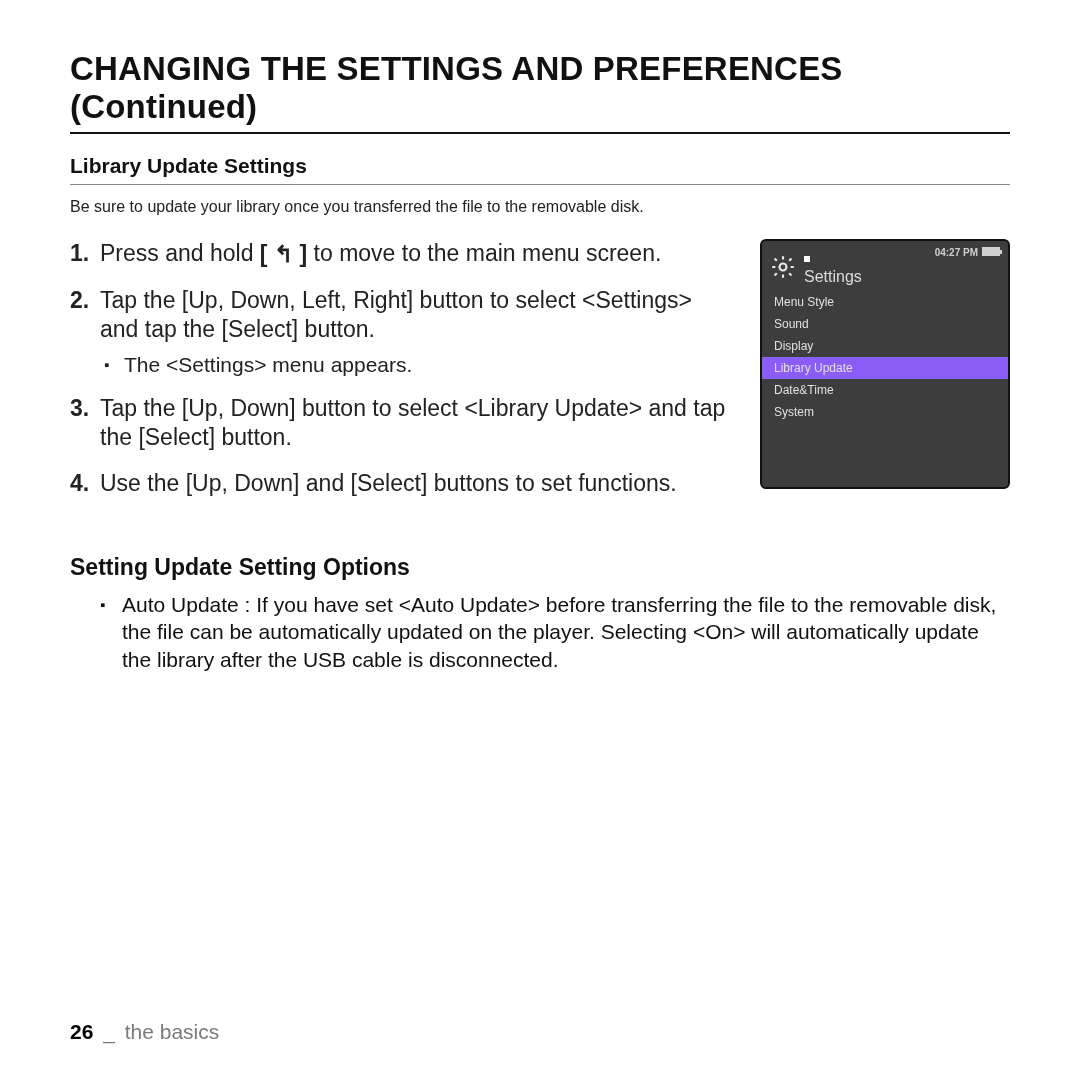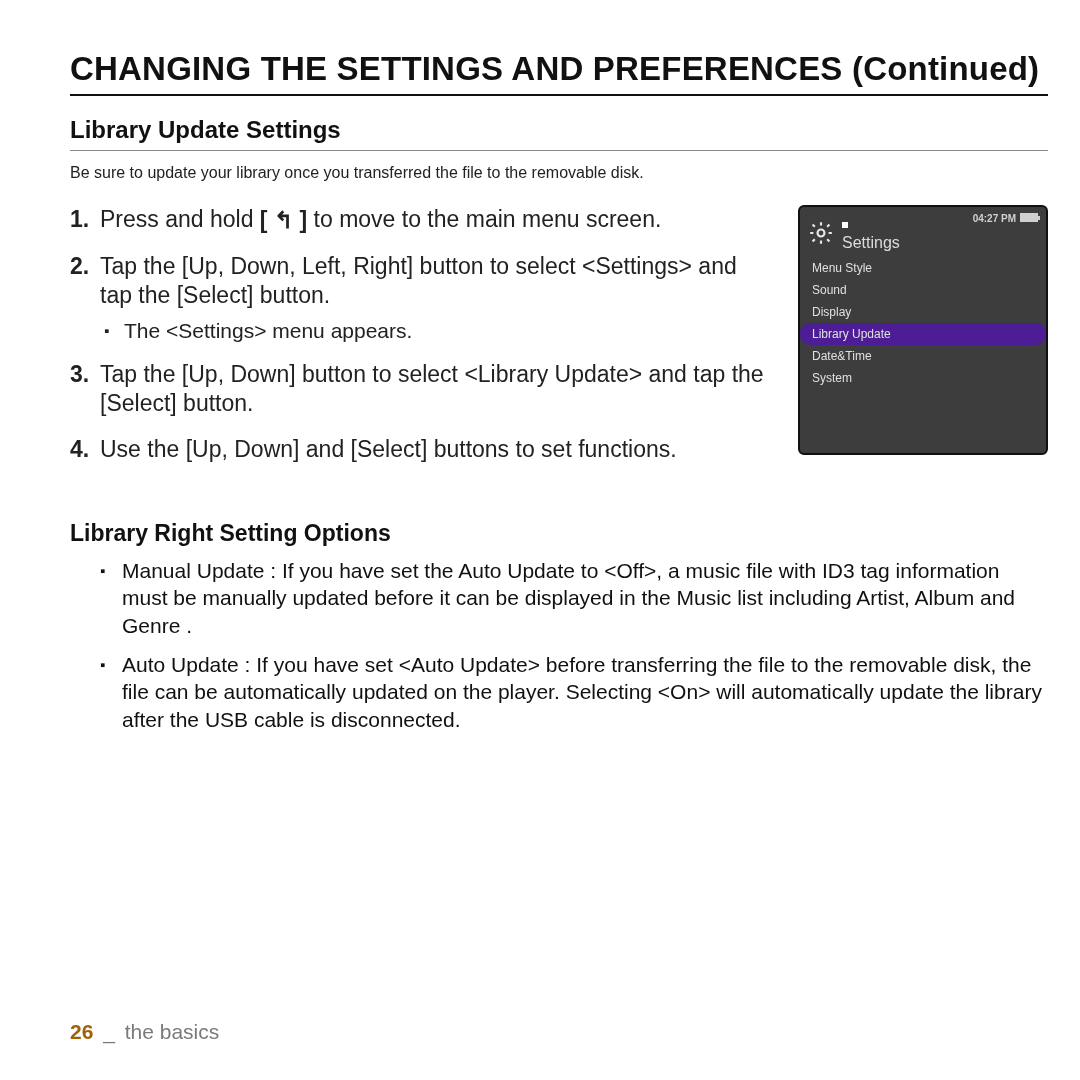--- a/index.html
+++ b/index.html
@@ -4,35 +4,35 @@
   <style>
     * { box-sizing: border-box; margin: 0; padding: 0; }
     html, body {
       width: 1080px;
       height: 1080px;
       background: #ffffff;
       font-family: Arial, Helvetica, sans-serif;
       color: #111;
     }
     .page {
-      padding: 50px 32px 30px 70px;
+      padding: 50px 70px 30px 70px;
       position: relative;
       height: 100%;
     }
     h1.chapter {
       font-size: 33px;
       font-weight: 700;
       color: #111;
       border-bottom: 2px solid #111;
       padding-bottom: 6px;
       margin-bottom: 20px;
       letter-spacing: 0.2px;
     }
     h2.section {
-      font-size: 24px;
+      font-size: 21px;
       font-weight: 700;
       color: #111;
       border-bottom: 1px solid #888;
       padding-bottom: 6px;
       margin-bottom: 12px;
     }
     .intro {
       font-size: 16px;
       color: #222;
       margin-bottom: 22px;
@@ -109,21 +109,21 @@
       display: inline-block;
       vertical-align: middle;
       font-weight: 700;
     }
     .footer {
       position: absolute;
       bottom: 36px;
       left: 70px;
       font-size: 21px;
     }
-    .footer .pnum { font-weight: 700; color: #a16207; }
+    .footer .pnum { font-weight: 700; color: #000000; }
     .footer .sep { color: #7a7a7a; padding: 0 4px; }
     .footer .sec { color: #7a7a7a; }
 
     
     .device {
       width: 250px;
       flex-shrink: 0;
       background: #3d3d3d;
       border-radius: 6px;
       border: 2px solid #111;
@@ -173,22 +173,21 @@
     .hbar {
       display:inline-block; width:6px;height:6px;background:#fff;margin-right:4px;
     }
     .menu { }
     .menu-item {
       padding: 4px 10px 4px 12px;
       font-size: 12px;
       color: #e0e0e0;
     }
     .menu-item.sel {
-      background: #4c1d95;
-      border-radius: 10px;
+      background: #8b5cf6;
     }
     b { font-weight: 400; }
   </style>
 </head>
 <body>
 
 <div class="page">
   <h1 class="chapter">CHANGING THE SETTINGS AND PREFERENCES (Continued)</h1>
 
   <h2 class="section">Library Update Settings</h2>
@@ -238,25 +237,22 @@
         <div class="menu-item">Menu Style</div>
         <div class="menu-item">Sound</div>
         <div class="menu-item">Display</div>
         <div class="menu-item sel">Library Update</div>
         <div class="menu-item">Date&amp;Time</div>
         <div class="menu-item">System</div>
       </div>
     </div>
   </div>
 
-  <h3 class="options">Library Right Setting Options</h3>
+  <h3 class="options">Setting Update Setting Options</h3>
   <ul class="options">
-    <li>
-      <b>Manual Update</b><span> : If you have set the Auto Update to &lt;Off&gt;, a music file with ID3 tag information must be manually updated before it can be displayed in the Music list including Artist, Album and Genre .</span>
-    </li>
     <li>
       <b>Auto Update</b><span> : If you have set &lt;Auto Update&gt; before transferring the file to the removable disk, the file can be automatically updated on the player. Selecting &lt;On&gt; will automatically update the library after the USB cable is disconnected.</span>
     </li>
   </ul>
 
   <div class="footer">
     <span class="pnum">26</span>
     <span class="sep">_</span>
     <span class="sec">the basics</span>
   </div>

